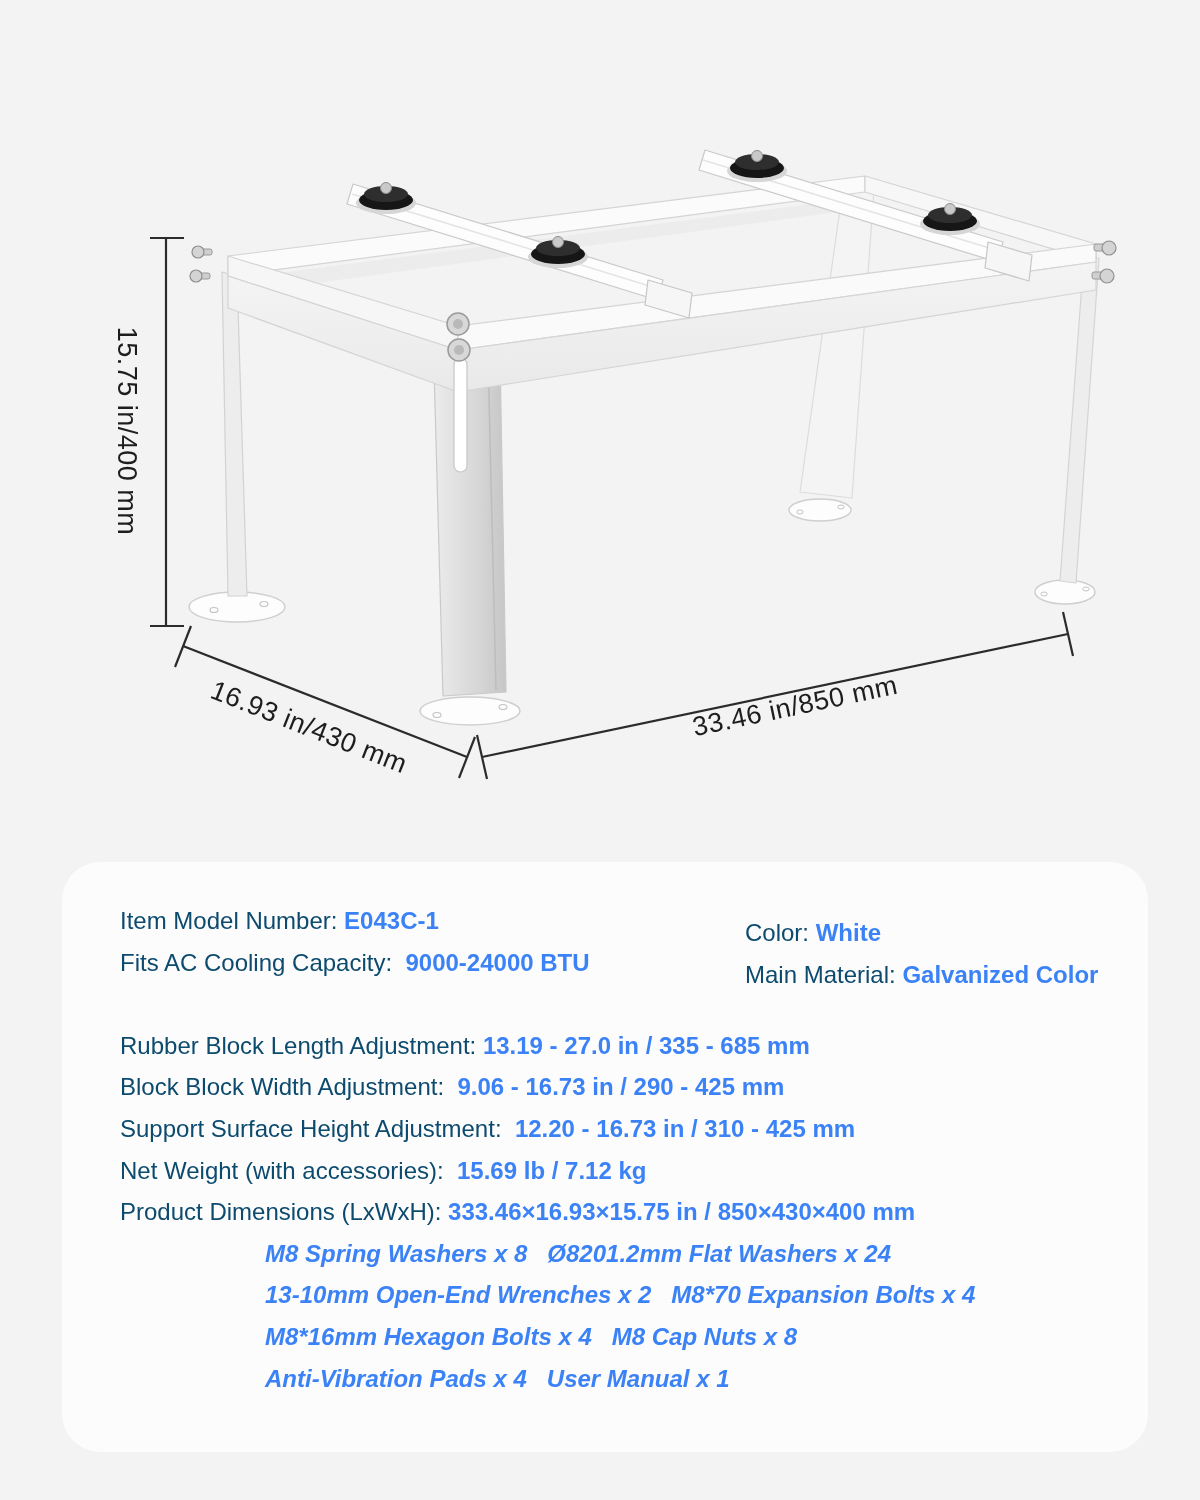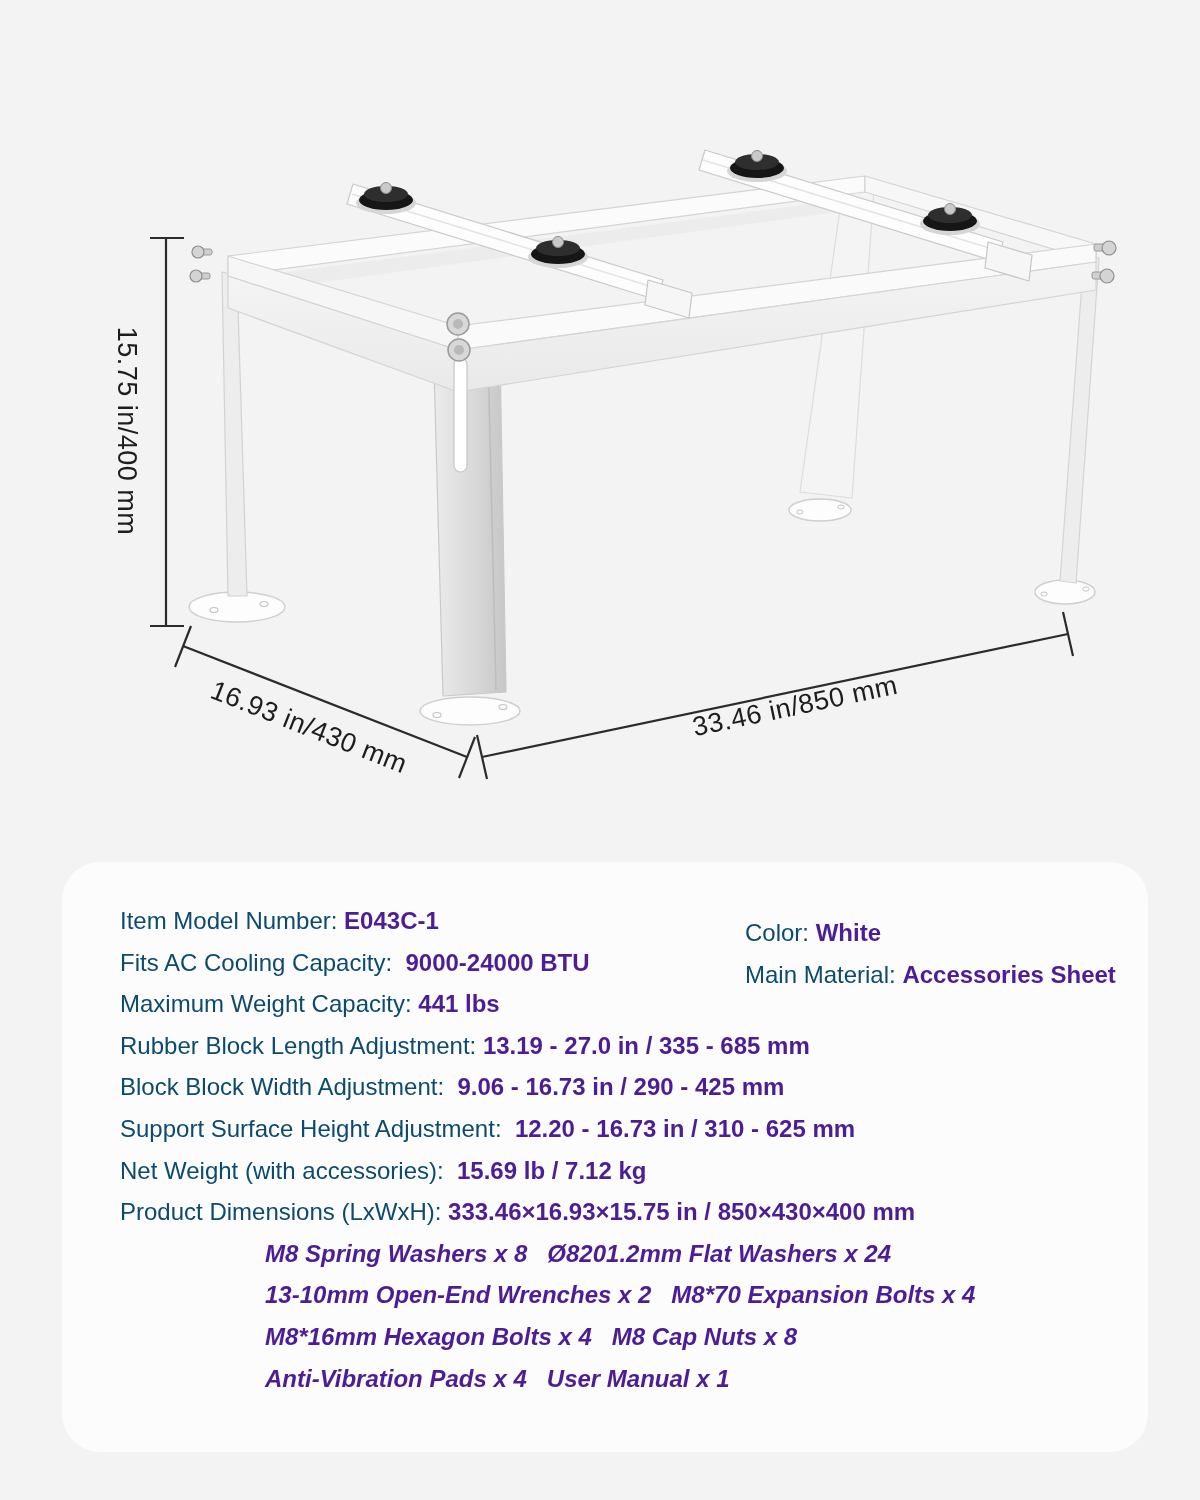--- a/index.html
+++ b/index.html
@@ -41,21 +41,21 @@
   .spec-row--indent{
     padding-left:203px;
     font-style:italic;
   }
   .col-right{
     position:absolute;
     left:683px;top:12px;
     white-space:pre;
   }
   .seg-label{color:#0c4a6e;font-weight:400;}
-  .seg-value{color:#4c1d95;font-weight:700;}
+  .seg-value{color:#3b82f6;font-weight:700;}
 </style>
 </head>
 <body>
 
 <div id="illustration-wrap">
 <svg width="1200" height="862" viewBox="0 0 1200 862" xmlns="http://www.w3.org/2000/svg">
   <defs>
     <linearGradient id="legGrad" x1="0" y1="0" x2="1" y2="0">
       <stop offset="0" stop-color="#ececec"></stop>
       <stop offset="0.55" stop-color="#d9d9d9"></stop>
@@ -188,25 +188,25 @@
     <line x1="477" y1="735" x2="487" y2="779"></line>
     <line x1="1063" y1="612" x2="1073" y2="656"></line>
   </g>
   <text class="dim-text" x="795" y="706" text-anchor="middle" dominant-baseline="central" transform="rotate(-11.9 795 706)">33.46 in/850 mm</text>
 </svg>
 </div>
 
 <div id="spec-panel">
   <div id="spec-rows">
       <div class="spec-row"><span class="col-left"><span class="seg-label">Item Model Number: </span><span class="seg-value">E043C-1</span></span><span class="col-right"><span class="seg-label">Color: </span><span class="seg-value">White</span></span></div>
-      <div class="spec-row"><span class="col-left"><span class="seg-label">Fits AC Cooling Capacity:  </span><span class="seg-value">9000-24000 BTU</span></span><span class="col-right"><span class="seg-label">Main Material: </span><span class="seg-value">Accessories Sheet</span></span></div>
-      <div class="spec-row"><span class="col-left"><span class="seg-label">Maximum Weight Capacity: </span><span class="seg-value">441 lbs</span></span></div>
+      <div class="spec-row"><span class="col-left"><span class="seg-label">Fits AC Cooling Capacity:  </span><span class="seg-value">9000-24000 BTU</span></span><span class="col-right"><span class="seg-label">Main Material: </span><span class="seg-value">Galvanized Color</span></span></div>
+      <div class="spec-row"></div>
       <div class="spec-row"><span class="col-left"><span class="seg-label">Rubber Block Length Adjustment: </span><span class="seg-value">13.19 - 27.0 in / 335 - 685 mm</span></span></div>
       <div class="spec-row"><span class="col-left"><span class="seg-label">Block Block Width Adjustment:  </span><span class="seg-value">9.06 - 16.73 in / 290 - 425 mm</span></span></div>
-      <div class="spec-row"><span class="col-left"><span class="seg-label">Support Surface Height Adjustment:  </span><span class="seg-value">12.20 - 16.73 in / 310 - 625 mm</span></span></div>
+      <div class="spec-row"><span class="col-left"><span class="seg-label">Support Surface Height Adjustment:  </span><span class="seg-value">12.20 - 16.73 in / 310 - 425 mm</span></span></div>
       <div class="spec-row"><span class="col-left"><span class="seg-label">Net Weight (with accessories):  </span><span class="seg-value">15.69 lb / 7.12 kg</span></span></div>
       <div class="spec-row"><span class="col-left"><span class="seg-label">Product Dimensions (LxWxH): </span><span class="seg-value">333.46×16.93×15.75 in / 850×430×400 mm</span></span></div>
       <div class="spec-row spec-row--indent"><span class="col-left"><span class="seg-value">M8 Spring Washers x 8   Ø8201.2mm Flat Washers x 24</span></span></div>
       <div class="spec-row spec-row--indent"><span class="col-left"><span class="seg-value">13-10mm Open-End Wrenches x 2   M8*70 Expansion Bolts x 4</span></span></div>
       <div class="spec-row spec-row--indent"><span class="col-left"><span class="seg-value">M8*16mm Hexagon Bolts x 4   M8 Cap Nuts x 8</span></span></div>
       <div class="spec-row spec-row--indent"><span class="col-left"><span class="seg-value">Anti-Vibration Pads x 4   User Manual x 1</span></span></div>
     </div>
 </div>
 
 </body></html>

